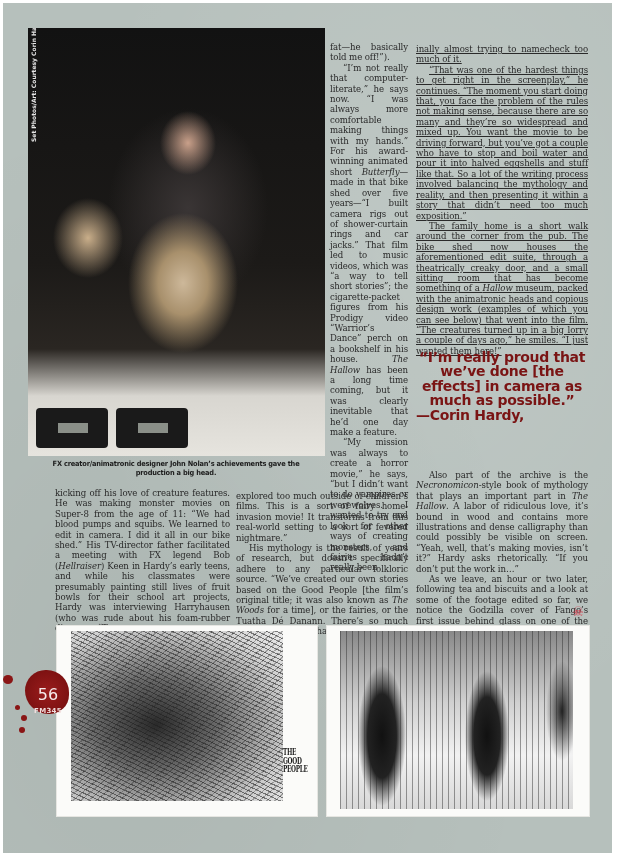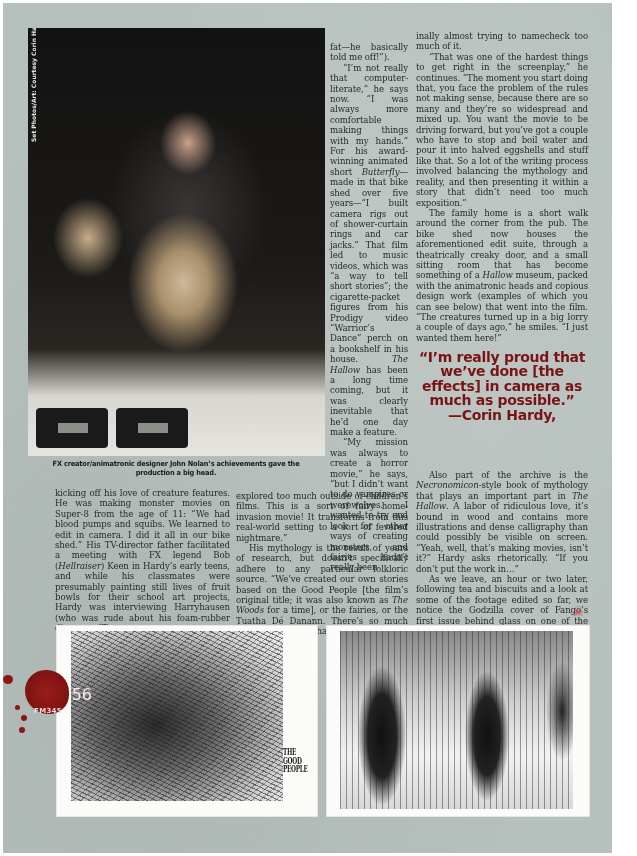--- a/index.html
+++ b/index.html
@@ -46,21 +46,21 @@
     text-align:center; color:#1c1c1c; letter-spacing:-0.2px;
     transform:scaleX(0.92); transform-origin:center;
   }
 
   
   .pullquote {
     position:absolute; left:413px; top:347px; width:172px;
     font-family:"DejaVu Sans", sans-serif; font-weight:bold; color:#7a1414;
     font-size:14px; line-height:14.4px; text-align:center; letter-spacing:-0.3px;
   }
-  .pullquote .attrib { text-align:center; display:block; }
+  .pullquote .attrib { text-align:left; display:block; }
 
   
   .art {
     position:absolute; top:622px; height:190px; background:#fbfbf9;
     border:1px solid #e6e6e2;
   }
   .art1 { left:53px; width:260px; }
   .art2 { left:323px; width:262px; }
   .sketch {
     position:absolute; background:
@@ -88,22 +88,22 @@
     position:absolute; left:22px; top:667px; width:44px; height:44px;
     background:radial-gradient(circle at 50% 50%, #9a1c1c 0%, #7e1212 70%, #6a0d0d 100%);
     border-radius:48% 52% 45% 55%;
   }
   .drop { position:absolute; background:#8a1515; border-radius:50%; }
   .badge-issue {
     position:absolute; left:27px; top:673px; width:36px; text-align:center;
     font-family:"DejaVu Sans", sans-serif; font-size:7px; font-weight:bold; color:#f1dede; letter-spacing:0.3px;margin-top:31px;
   }
   .badge-page {
-    position:absolute; left:27px; top:682px; width:36px; text-align:right;
-    font-family:"DejaVu Sans", sans-serif; font-size:16px; color:#f6eaea;margin-left:26px;
+    position:absolute; left:27px; top:682px; width:36px; text-align:center;
+    font-family:"DejaVu Sans", sans-serif; font-size:16px; color:#f6eaea;
   }
   .endmark {
     position:absolute; left:568px; top:602px; width:14px; height:14px;
     color:#d33c4c; font-size:13px; line-height:14px; text-align:center;
     font-family:"DejaVu Sans", sans-serif;
   }
 </style>
 </head>
 <body>
 
@@ -128,21 +128,21 @@
 
   <div class="body-text" style="left:52px; top:485px; width:175px;">
     <p>kicking off his love of creature features. He was making monster movies on Super-8 from the age of 11: “We had blood pumps and squibs. We learned to edit in camera. I did it all in our bike shed.” His TV-director father facilitated a meeting with FX legend Bob (<em>Hellraiser</em>) Keen in Hardy’s early teens, and while his classmates were presumably painting still lives of fruit bowls for their school art projects, Hardy was interviewing Harryhausen (who was rude about his foam-rubber dinosaur: “Too</p>
   </div>
 
   <div class="body-text" style="left:233px; top:488px; width:172px;">
     <p>explored too much outside of children’s films. This is a sort of fairy home-invasion movie! It transforms from this real-world setting to a sort of fevered nightmare.”</p>
     <p class="indent">His mythology is the result of years of research, but doesn’t specifically adhere to any particular folkloric source. “We’ve created our own stories based on the Good People [the film’s original title; it was also known as <em>The Woods</em> for a time], or the fairies, or the Tuatha Dé Danann. There’s so much folklore out there that I was orig-</p>
   </div>
 
-  <div class="body-text" style="left:413px; top:28px; width:172px;">
+  <div class="body-text" style="left:413px; top:41px; width:172px;text-decoration:underline;">
     <p>inally almost trying to namecheck too much of it.</p>
     <p class="indent">“That was one of the hardest things to get right in the screenplay,” he continues. “The moment you start doing that, you face the problem of the rules not making sense, because there are so many and they’re so widespread and mixed up. You want the movie to be driving forward, but you’ve got a couple who have to stop and boil water and pour it into halved eggshells and stuff like that. So a lot of the writing process involved balancing the mythology and reality, and then presenting it within a story that didn’t need too much exposition.”</p>
     <p class="indent">The family home is a short walk around the corner from the pub. The bike shed now houses the aforementioned edit suite, through a theatrically creaky door, and a small sitting room that has become something of a <em>Hallow</em> museum, packed with the animatronic heads and copious design work (examples of which you can see below) that went into the film. “The creatures turned up in a big lorry a couple of days ago,” he smiles. “I just wanted them here!”</p>
   </div>
 
   <div class="pullquote">
     <span>“I’m really proud that we’ve done [the effects] in camera as much as possible.”</span>
     <span class="attrib">—Corin Hardy,</span>
   </div>
 

